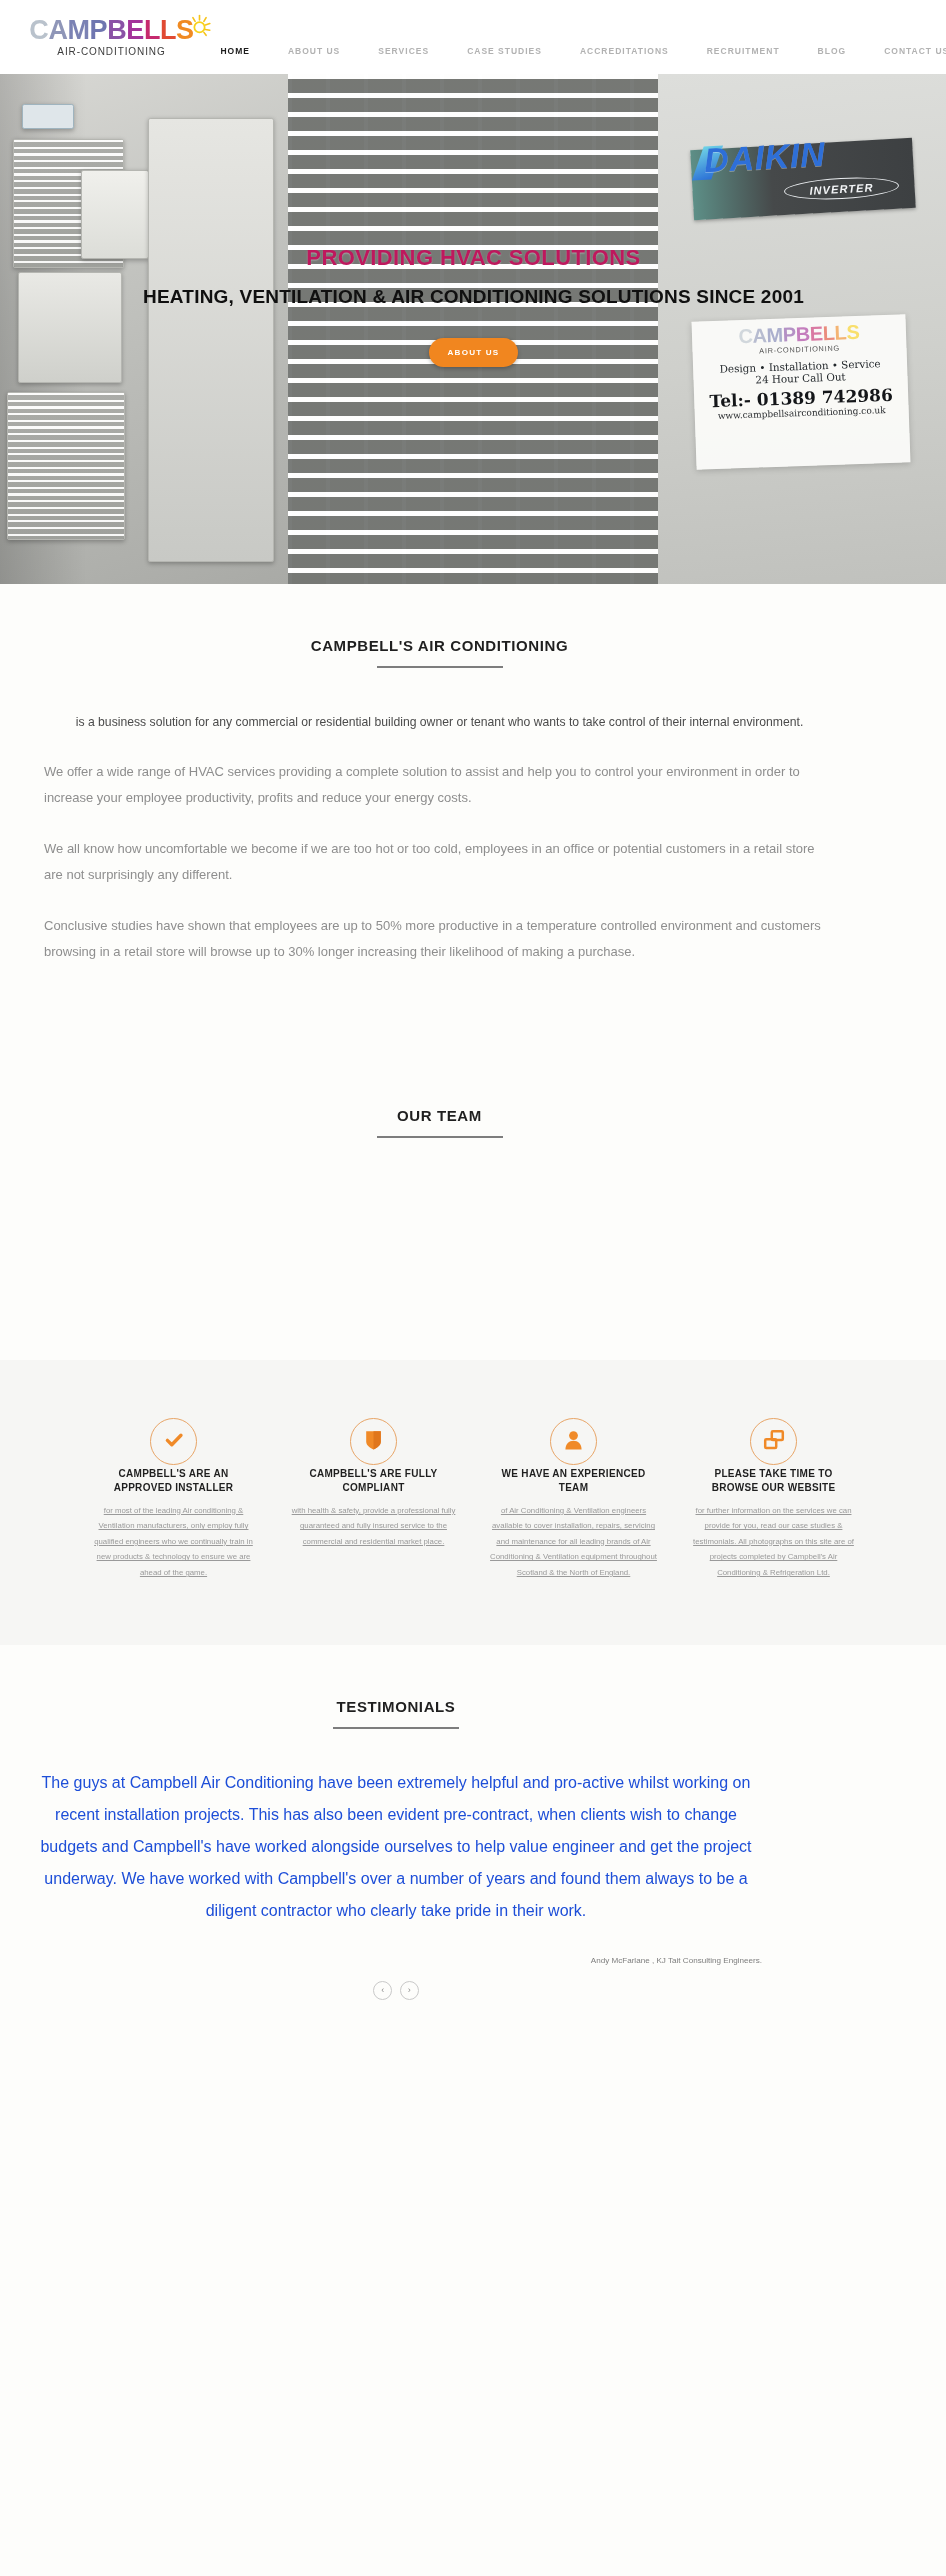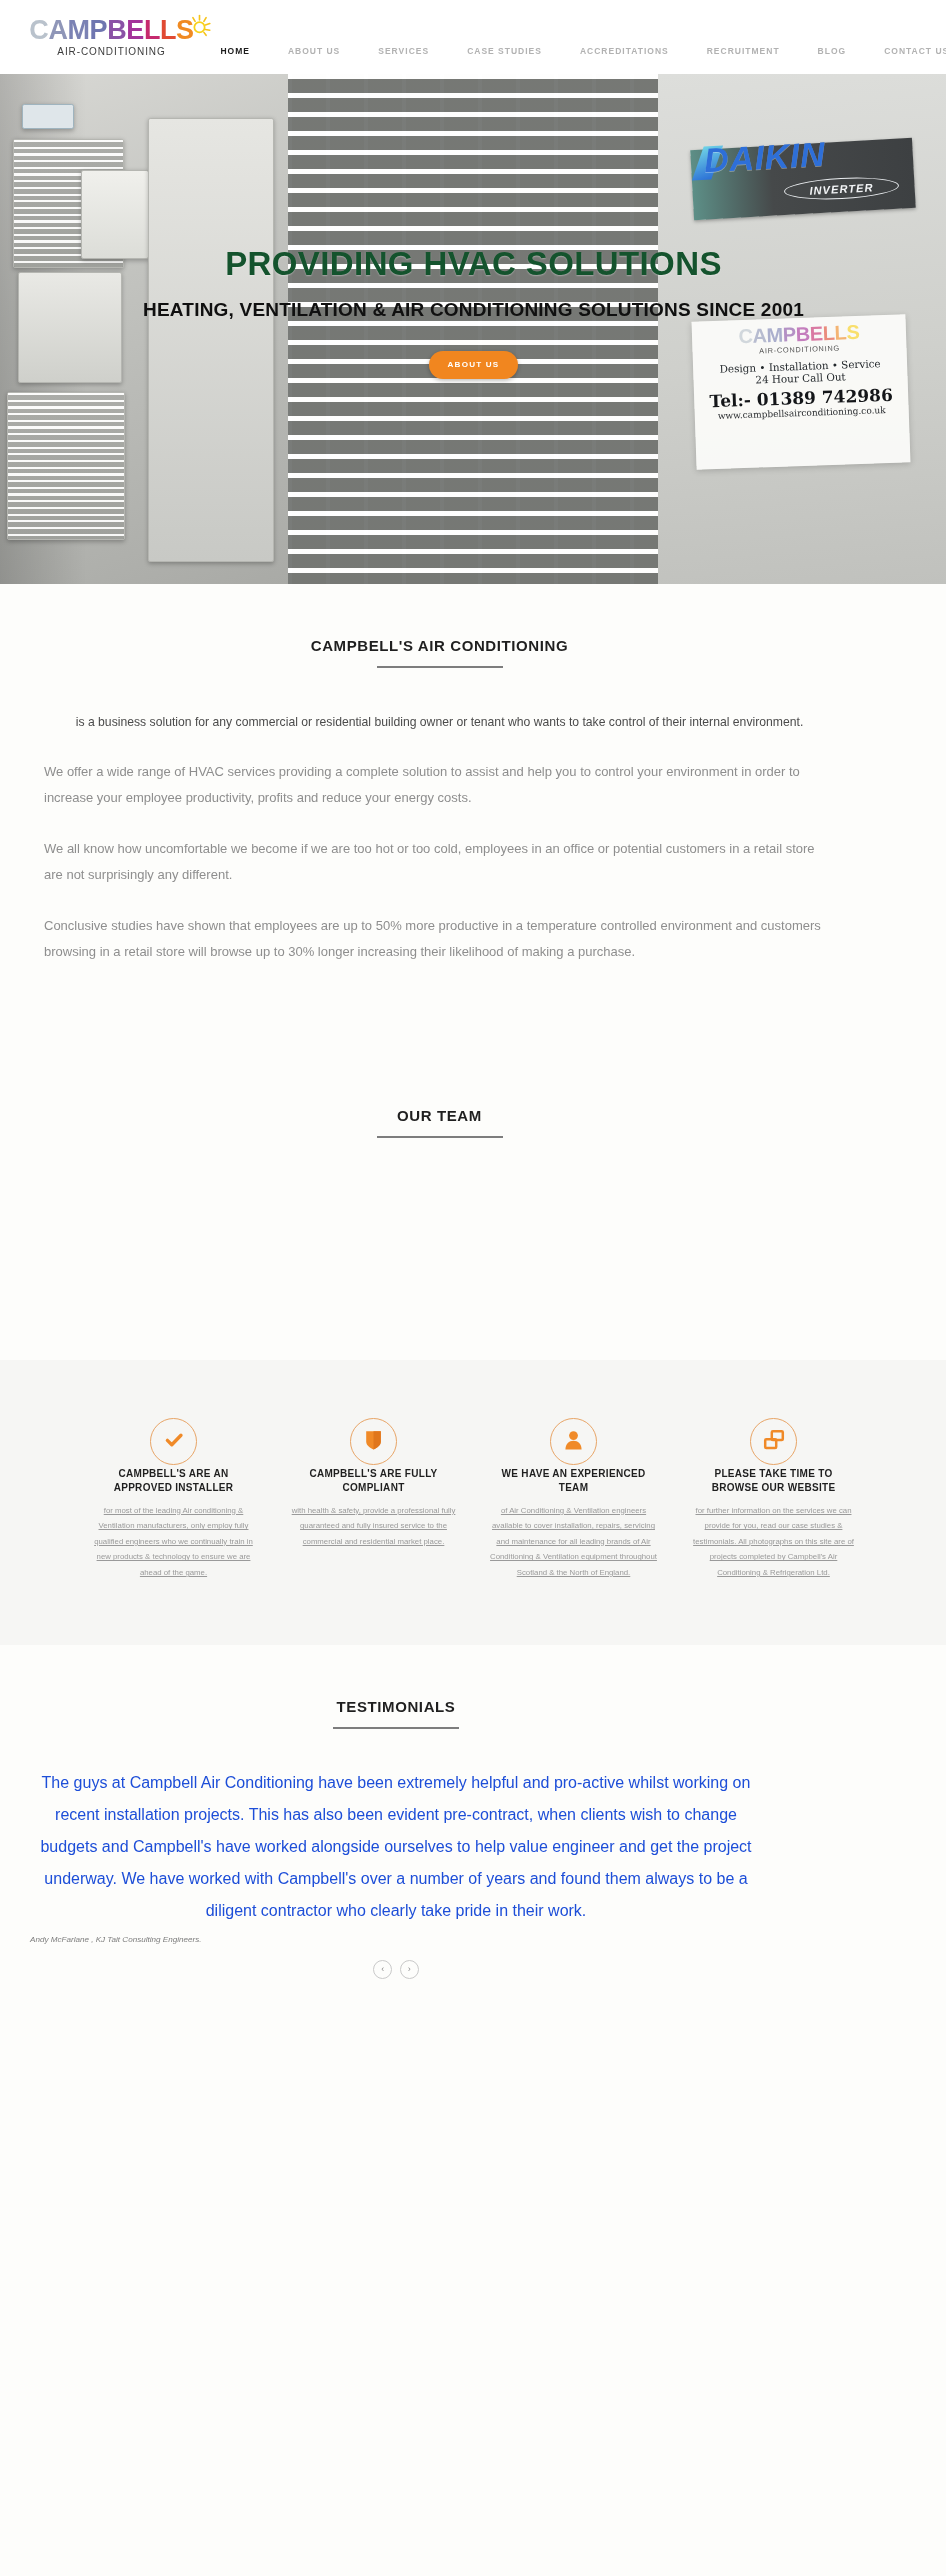--- a/index.html
+++ b/index.html
@@ -121,22 +121,22 @@
   .sign-line2{font-size:10.4px;color:#23282c;font-family:"DejaVu Serif",serif;}
   .sign-tel{font-size:17px;font-weight:bold;color:#141619;margin-top:3.7px;font-family:"DejaVu Serif",serif;}
   .sign-web{font-size:9px;color:#2a2d30;font-family:"DejaVu Serif",serif;}
 
   .hero-overlay{
     position:absolute;inset:0;display:flex;flex-direction:column;
     align-items:center;justify-content:flex-start;padding-top:172px;
     z-index:5;
   }
   .hero-title{
-    font-size:33px;font-weight:bold;letter-spacing:0.4px;
-    color:#14532d;text-align:center;line-height:1.1;
+    font-size:22px;font-weight:bold;letter-spacing:0.4px;
+    color:#be185d;text-align:center;line-height:1.1;
     text-shadow:0 0.7px 1.5px rgba(255,255,255,.35);
   }
   .hero-sub{
     margin-top:16.3px;font-size:19px;font-weight:bold;letter-spacing:0.2px;
     color:#101010;text-align:right;
   }
   .hero-btn{
     margin-top:30px;background:#f1861f;color:#ffffff;border:none;
     font-size:8.1px;font-weight:bold;letter-spacing:1.2px;
     padding:9.6px 19px;border-radius:16.3px;cursor:pointer;
@@ -183,21 +183,21 @@
     margin-top:6.7px;font-size:7.8px;line-height:2.0;color:#9a9a9a;text-decoration:underline;
   }
 
   
   .testimonials{width:792px;padding:0 30px 59px;background:#fdfdfb;}
   .quote{
     max-width:754px;margin:38px auto 0;text-align:center;
     font-size:16px;line-height:2.0;color:#1d4ed8;
   }
   .attrib{
-    margin-top:8px;text-align:left;font-size:8.1px;color:#7d7d7d;font-style:italic;
+    margin-top:29px;text-align:right;font-size:8.1px;color:#7d7d7d;
   }
   .carousel-nav{
     margin-top:16.3px;display:flex;justify-content:center;gap:7.4px;
   }
   .cnav{
     width:19px;height:19px;border-radius:50%;border:0.7px solid #c9c9c9;
     display:flex;align-items:center;justify-content:center;
     font-size:9px;color:#8a8a8a;cursor:pointer;background:transparent;
     font-family:"Liberation Sans",sans-serif;line-height:1;
   }

